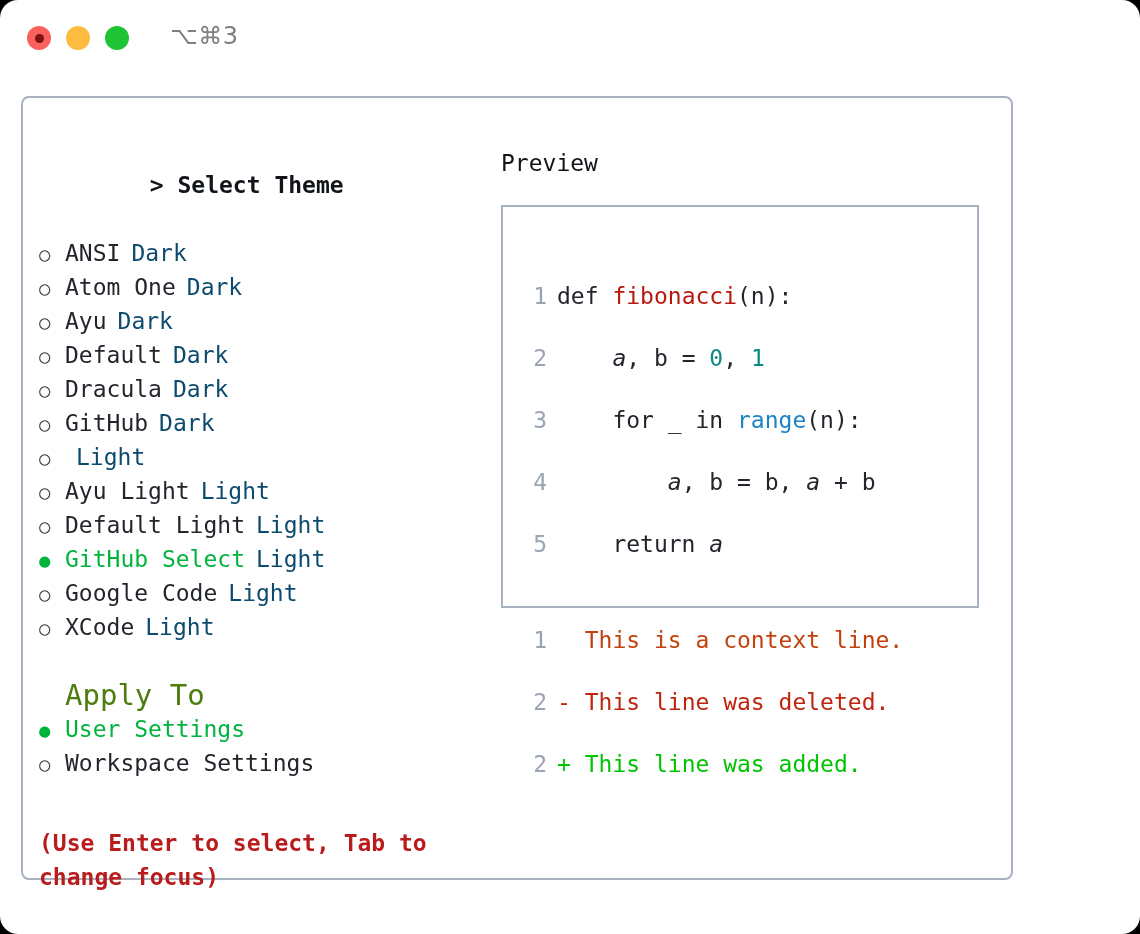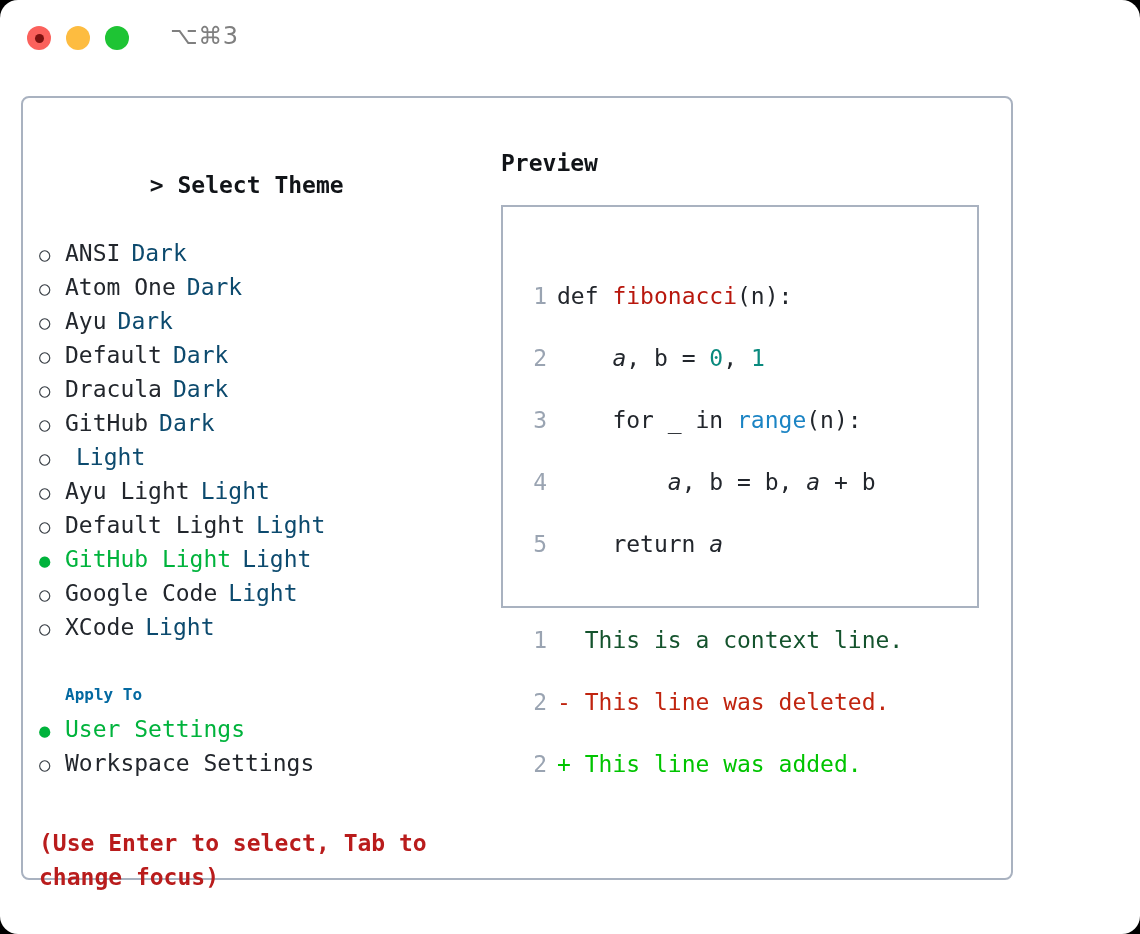--- a/index.html
+++ b/index.html
@@ -125,42 +125,41 @@
   .opt-row.selected .opt-label { color: #00b33c; }
   .opt-label { color: #22262c; }
   .tag {
     color: #0c4a6e;
     margin-left: 11px;
   }
 
   .spacer-row { height: 34px; }
 
   .apply-title {
-    font-size: 16px;
-    color: #0369a1;
+    font-size: 29px;
+    color: #4d7c0f;
     line-height: 34px;
     padding-left: 26px;
     white-space: pre;
-    font-weight: bold;
   }
 
   .hint {
     margin-top: 46px;
     font-size: 23px;
     line-height: 34px;
     color: #b91c1c;
     width: 410px;
     word-spacing: 0px;
     font-weight: bold;
   }
 
   
   .preview-title {
     font-size: 23px;
-    font-weight: bold;
+    font-weight: normal;
     color: #111418;
     line-height: 34px;
     white-space: pre;
   }
   .preview-box {
     margin-top: 25px;
     width: 478px;
     height: 403px;
     border: 2px solid #a9b2c0;
     box-sizing: border-box;
@@ -180,21 +179,21 @@
     flex: 0 0 28px;
     text-align: right;
     margin-right: 10px;
   }
   .code-text { color: #22262c; white-space: pre; margin-top: 28px; }
   .tok-fn     { color: #b8170d; }
   .tok-num    { color: #0a8a7e; }
   .tok-builtin{ color: #1b84c4; }
   .tok-italic { font-style: italic; }
   .diff-gap { height: 34px; }
-  .diff-ctx { color: #14532d; }
+  .diff-ctx { color: #c2410c; }
   .diff-del { color: #c0240f; }
   .diff-add { color: #00c400; }
 </style>
 </head>
 <body>
 
 <div class="window">
 
   <div class="titlebar">
     <div class="lights">
@@ -216,21 +215,21 @@
       <div id="theme-list">
           <div class="opt-row"><span class="marker">○</span><span class="opt-label">ANSI</span><span class="tag">Dark</span></div>
           <div class="opt-row"><span class="marker">○</span><span class="opt-label">Atom One</span><span class="tag">Dark</span></div>
           <div class="opt-row"><span class="marker">○</span><span class="opt-label">Ayu</span><span class="tag">Dark</span></div>
           <div class="opt-row"><span class="marker">○</span><span class="opt-label">Default</span><span class="tag">Dark</span></div>
           <div class="opt-row"><span class="marker">○</span><span class="opt-label">Dracula</span><span class="tag">Dark</span></div>
           <div class="opt-row"><span class="marker">○</span><span class="opt-label">GitHub</span><span class="tag">Dark</span></div>
           <div class="opt-row"><span class="marker">○</span><span class="tag">Light</span></div>
           <div class="opt-row"><span class="marker">○</span><span class="opt-label">Ayu Light</span><span class="tag">Light</span></div>
           <div class="opt-row"><span class="marker">○</span><span class="opt-label">Default Light</span><span class="tag">Light</span></div>
-          <div class="opt-row selected"><span class="marker">●</span><span class="opt-label">GitHub Light</span><span class="tag">Light</span></div>
+          <div class="opt-row selected"><span class="marker">●</span><span class="opt-label">GitHub Select</span><span class="tag">Light</span></div>
           <div class="opt-row"><span class="marker">○</span><span class="opt-label">Google Code</span><span class="tag">Light</span></div>
           <div class="opt-row"><span class="marker">○</span><span class="opt-label">XCode</span><span class="tag">Light</span></div>
         </div>
 
       <div class="spacer-row"></div>
 
       <div class="apply-title">Apply To</div>
 
       <div id="apply-list">
           <div class="opt-row selected"><span class="marker">●</span><span class="opt-label">User Settings</span></div>

